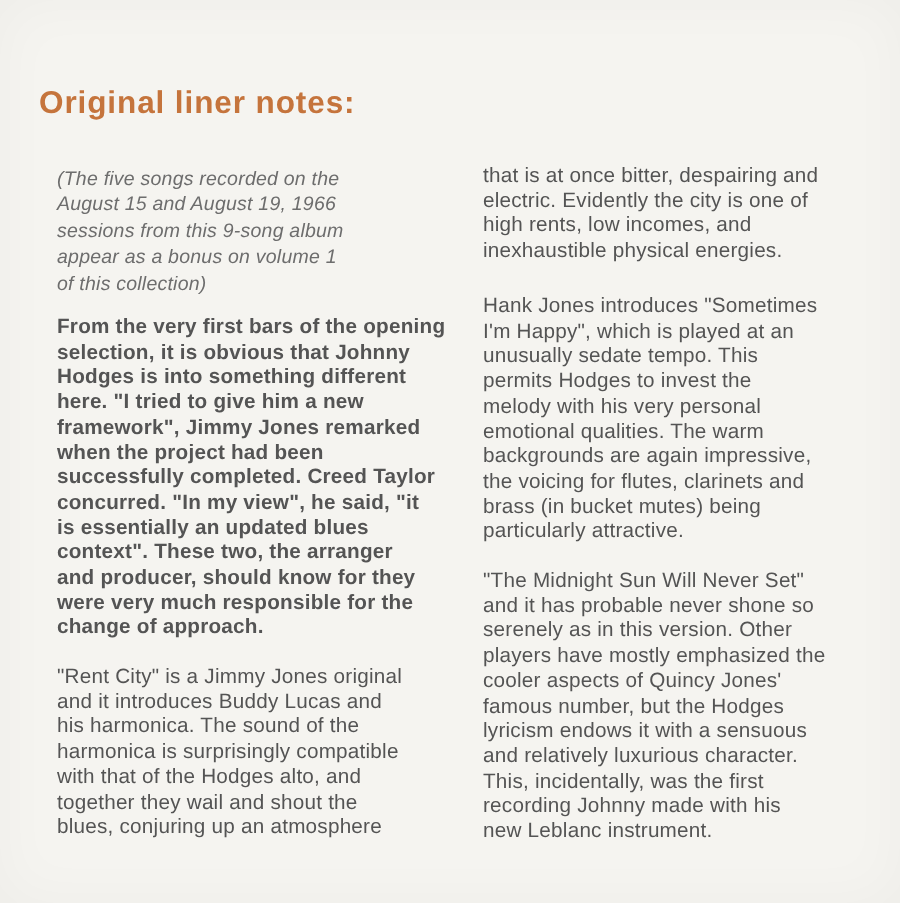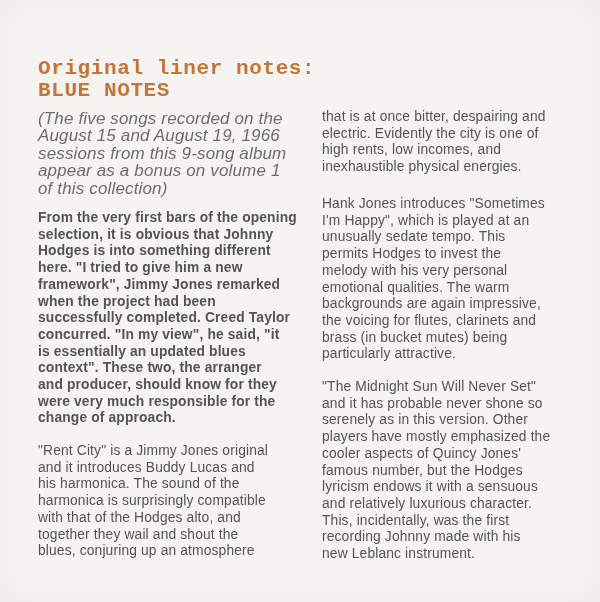--- a/index.html
+++ b/index.html
@@ -16,24 +16,24 @@
   .page {
     position: relative;
     width: 600px;
     height: 602px;
     background: var(--color-background, #f5f4f0);
     
     box-shadow: inset 0 0 40px rgba(0,0,0,0.03);
   }
   .heading {
     position: absolute;
-    left: 38px;
+    left: 26px;
     top: 58px;
     margin: 0;
-    font-family: Liberation Mono, monospace;
+    font-family: Liberation Sans, sans-serif;
     font-weight: bold;
     font-size: 21px;
     line-height: 22px;
     letter-spacing: 0.6px;
     color: var(--color-heading, #c5743c);
   }
   .body-text {
     position: absolute;
     margin: 0;
     width: 282px;
@@ -41,35 +41,35 @@
     color: var(--color-body, #545454);
     font-size: 13.8px;
     line-height: 16.7px;
     letter-spacing: 0.15px;
   }
   .intro {
     top: 110px;
     left: 38px;
     font-style: italic;
     color: var(--color-intro, #6d6d6d);
-    font-size: 17px;
+    font-size: 13px;
     line-height: 17.4px;
   }
   .left-p1  { left: 38px;  top: 210px; font-weight: bold; }
   .left-p2  { left: 38px;  top: 443px; }
   .right-p1 { left: 322px; top: 109px; }
   .right-p2 { left: 322px; top: 196px; }
   .right-p3 { left: 322px; top: 379px; }
 </style>
 </head>
 <body>
 
 <div class="page">
 
-  <h1 class="heading"><span>Original liner notes:</span><br><span>BLUE NOTES</span></h1>
+  <h1 class="heading"><span>Original liner notes:</span><br></h1>
 
   <p class="body-text intro">(The five songs recorded on the
 August 15 and August 19, 1966
 sessions from this 9-song album
 appear as a bonus on volume 1
 of this collection)</p>
 
   <p class="body-text left-p1">From the very first bars of the opening
 selection, it is obvious that Johnny
 Hodges is into something different

